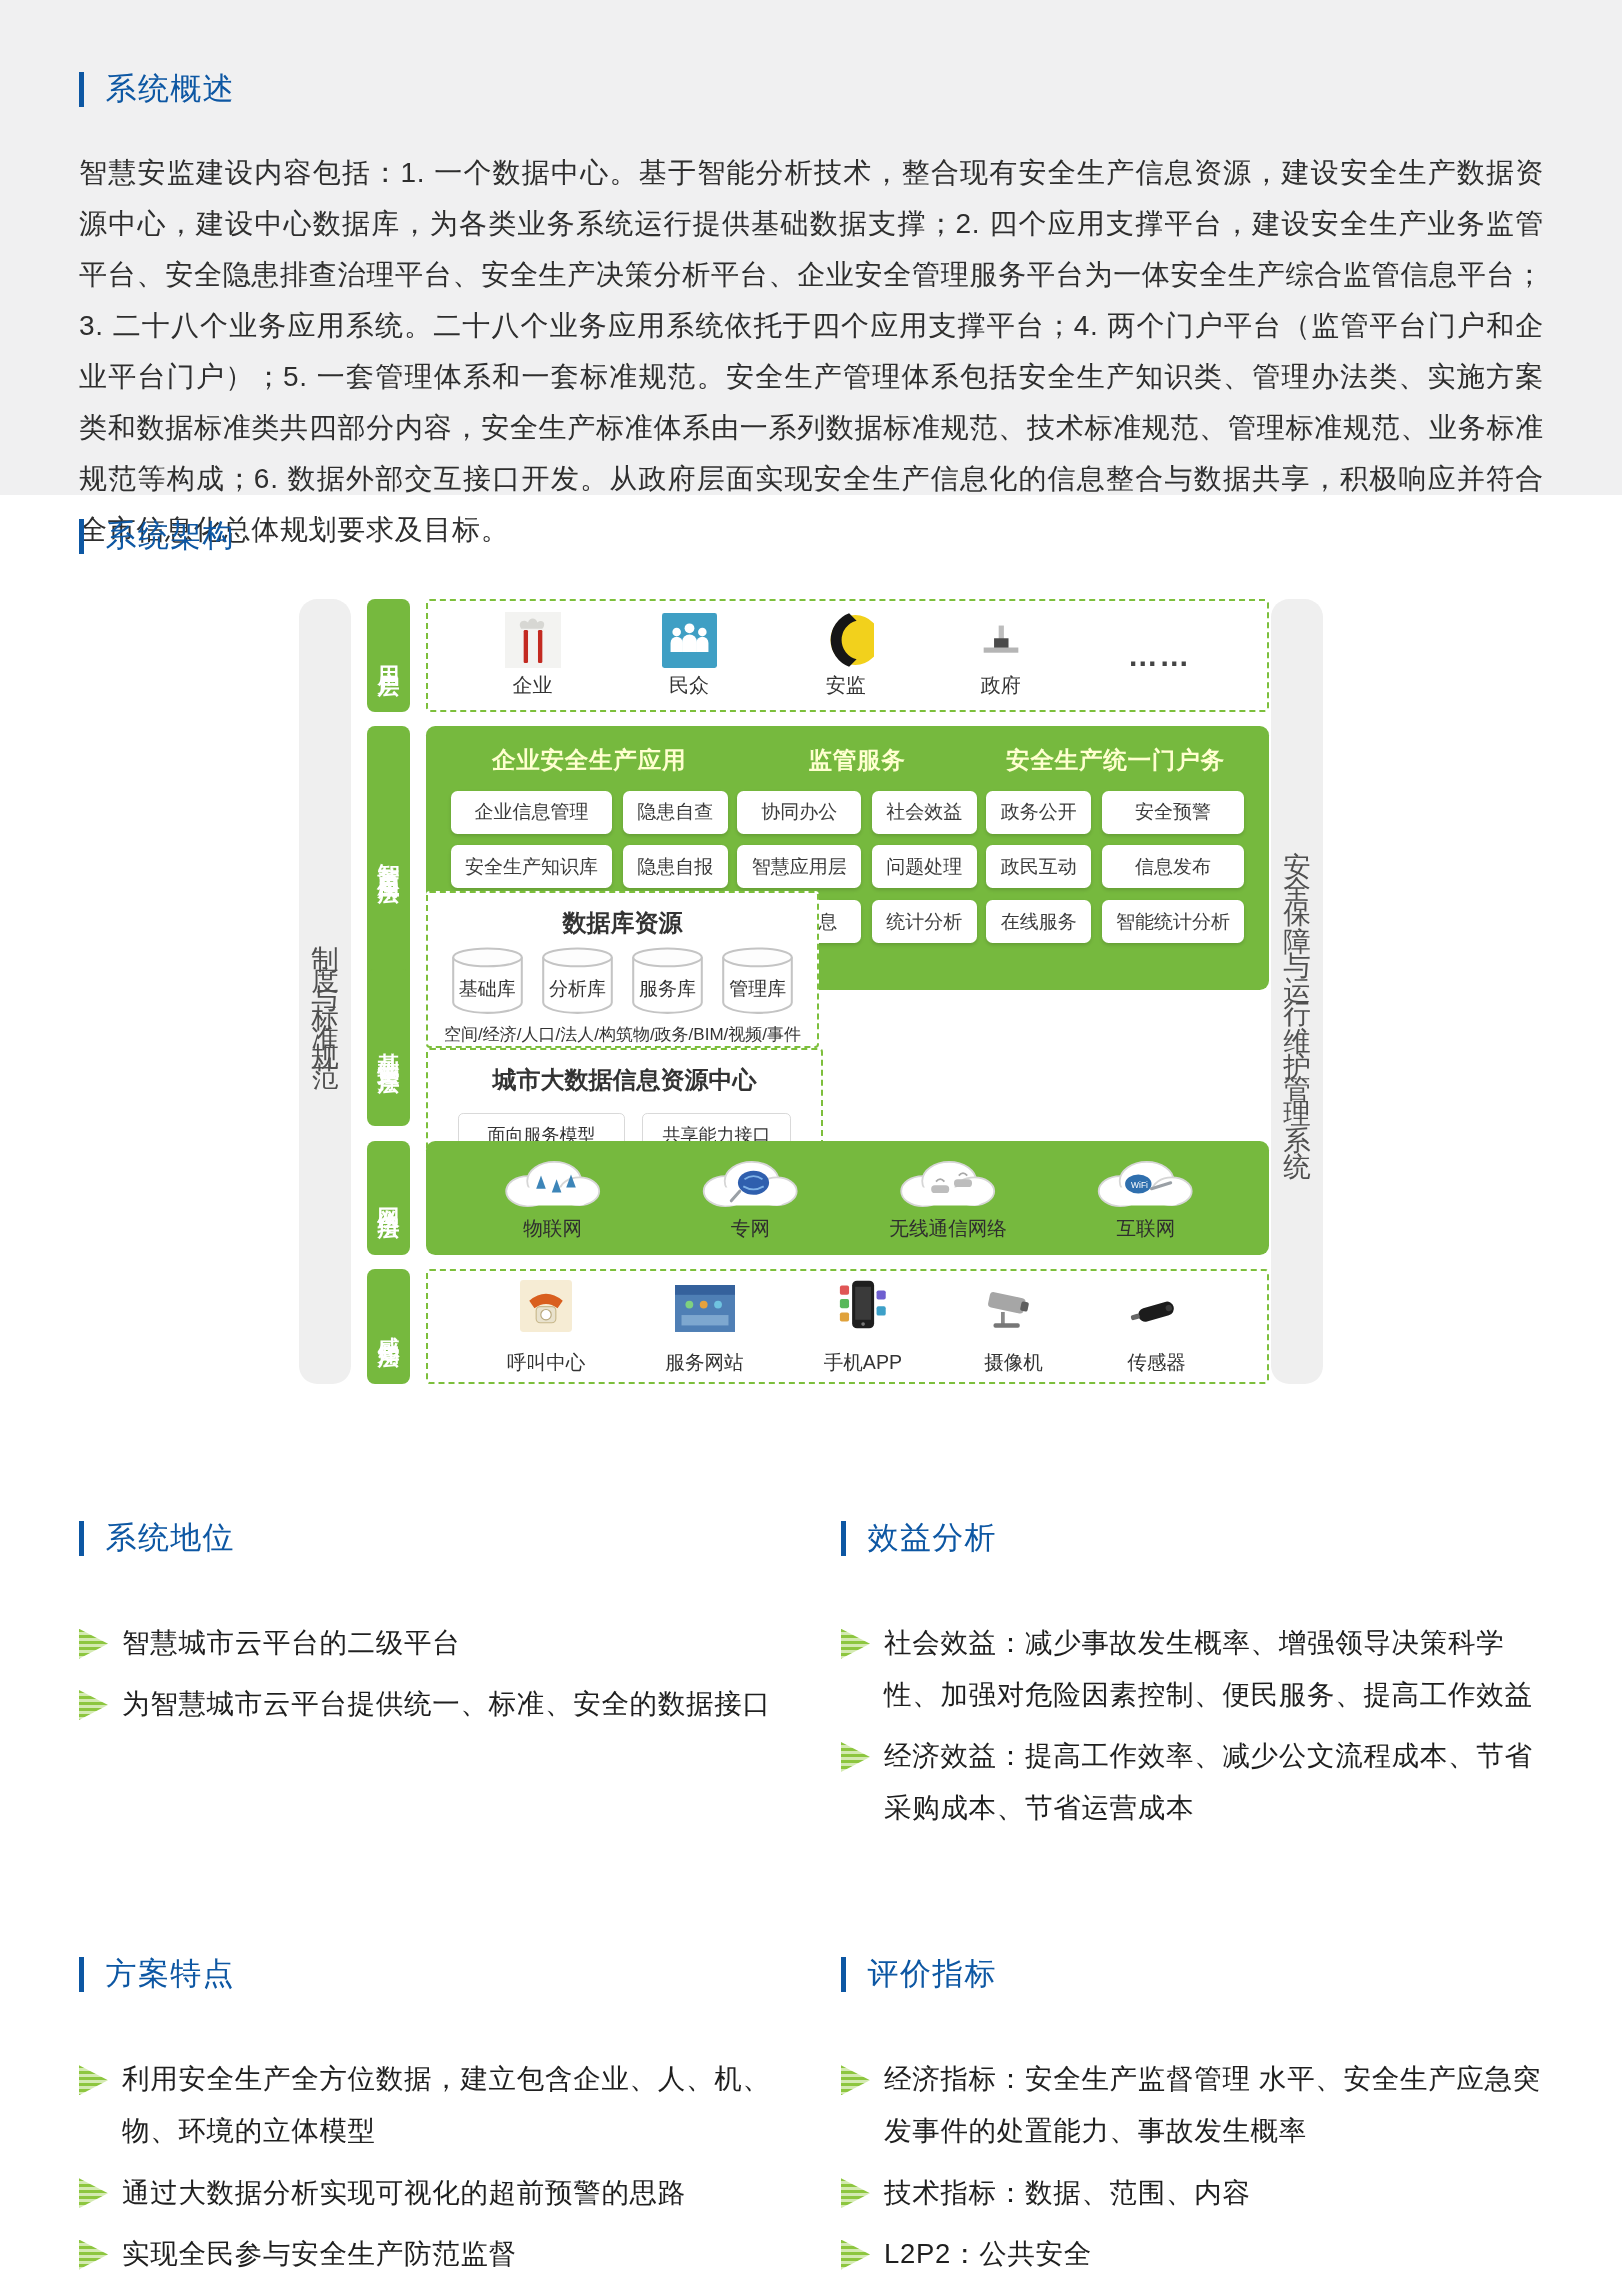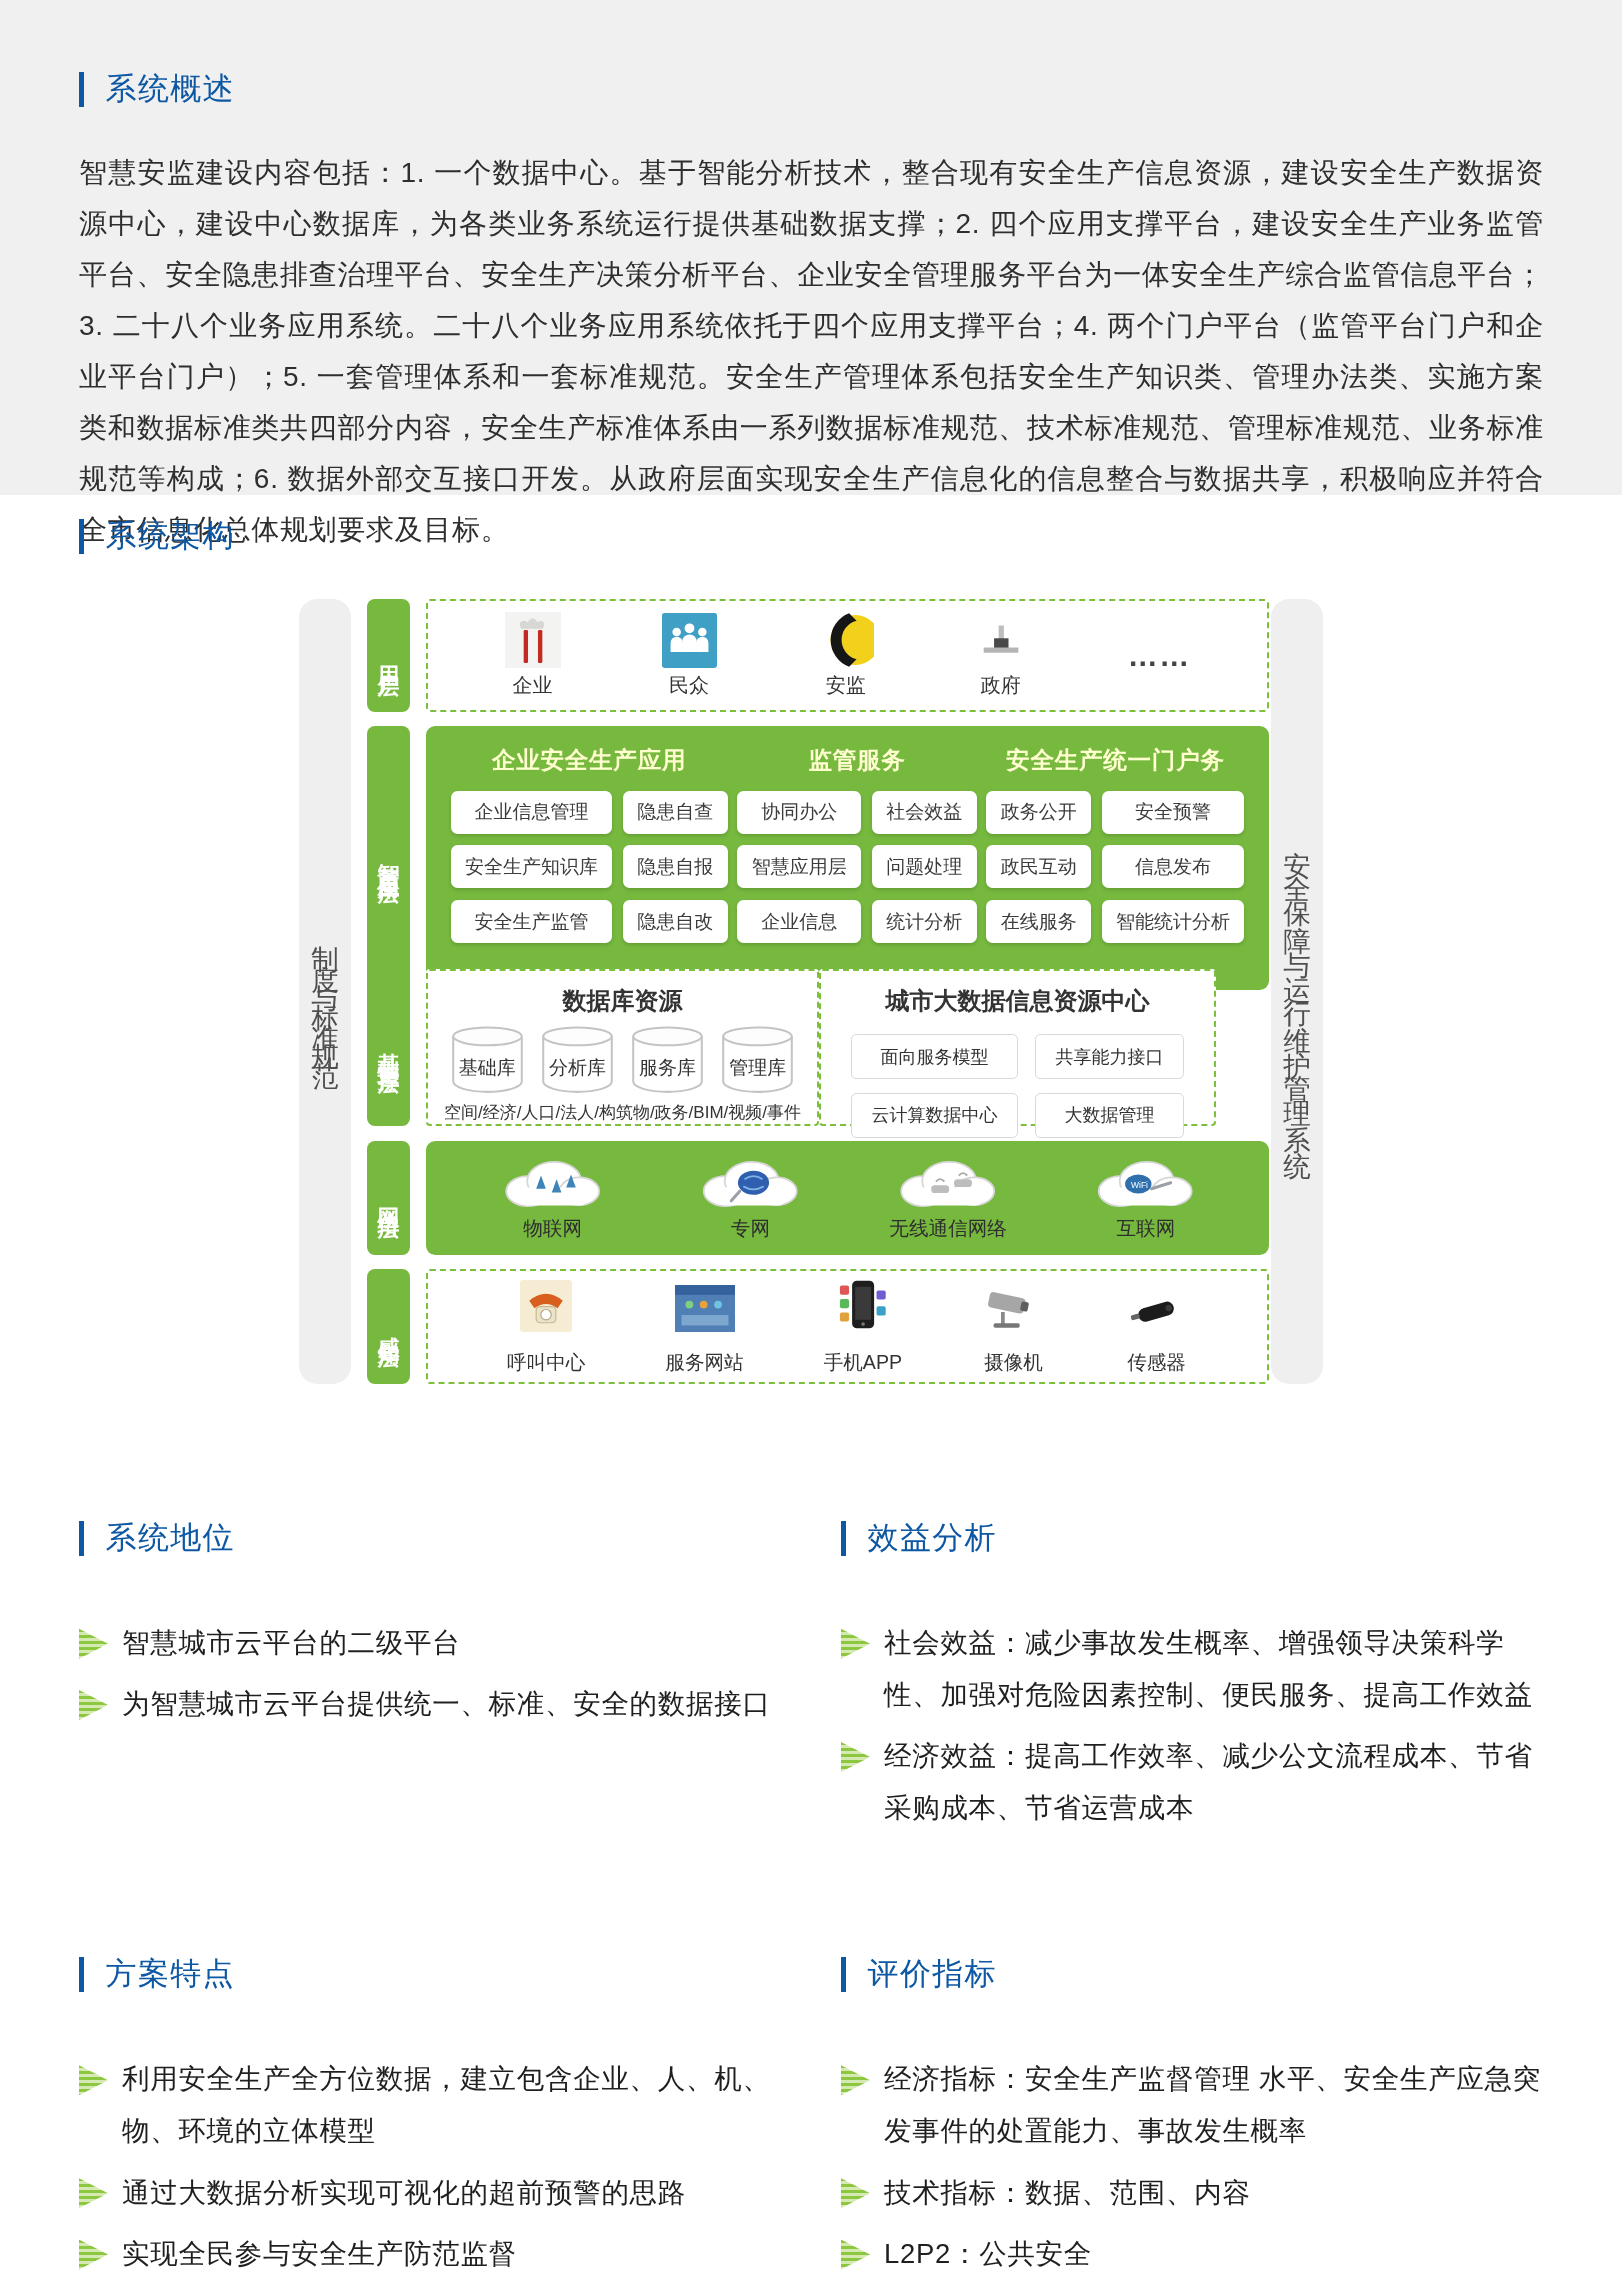--- a/index.html
+++ b/index.html
@@ -50,21 +50,21 @@
 
   
   .app-row { display:flex; justify-content:space-around; height:100%; padding:18.3px 19.6px 0 19.6px; }
   .app-group { display:flex; flex-direction:column; align-items:center; }
   .app-group .hdr { font-size:23.6px; font-weight:bold; color:#ffffd0; margin-bottom:14.4px; letter-spacing:0.7px; }
   .btn-grid { display:grid; grid-template-columns:auto auto; gap:11.8px 10.5px; justify-content:center; }
   .app-btn { background:#ffffff; border-radius:6.5px; box-shadow:0 2px 3.9px rgba(0,0,0,0.15);
              font-size:19px; color:#3c3c3c; padding:8.5px 14.4px; text-align:center; white-space:nowrap; }
 
   
-  .support-row { display:flex; justify-content:flex-start; height:100%; }
+  .support-row { display:flex; justify-content:center; height:100%;flex-direction:column; }
   .support-box { height:100%; padding:10.5px 13px; }
   .support-box.db { width:393px; }
   .support-box.bigdata { width:397px; }
   .support-title { font-size:24px; font-weight:bold; color:#333; text-align:center; margin-top:3.9px; }
   .cyl-row { display:flex; justify-content:center; gap:5.2px; margin-top:6.5px; }
   .cylinder { position:relative; width:85px; height:72px; }
   .cylinder svg { width:100%; height:100%; }
   .cylinder .lbl { position:absolute; left:0; top:31px; width:100%; text-align:center; font-size:19px; color:#333; }
   .db-note { margin-top:5.2px; text-align:center; font-size:17px; font-weight:500; color:#333; white-space:nowrap; }
   .bd-grid { display:grid; grid-template-columns:auto auto; gap:14.4px 17px; justify-content:center; margin-top:17px; }

